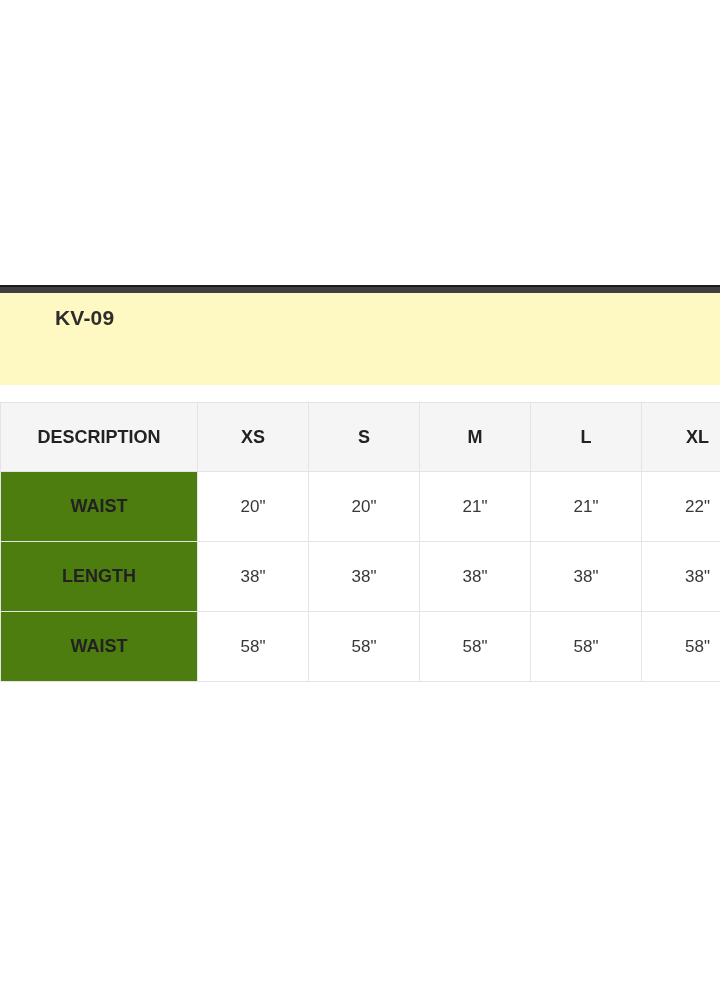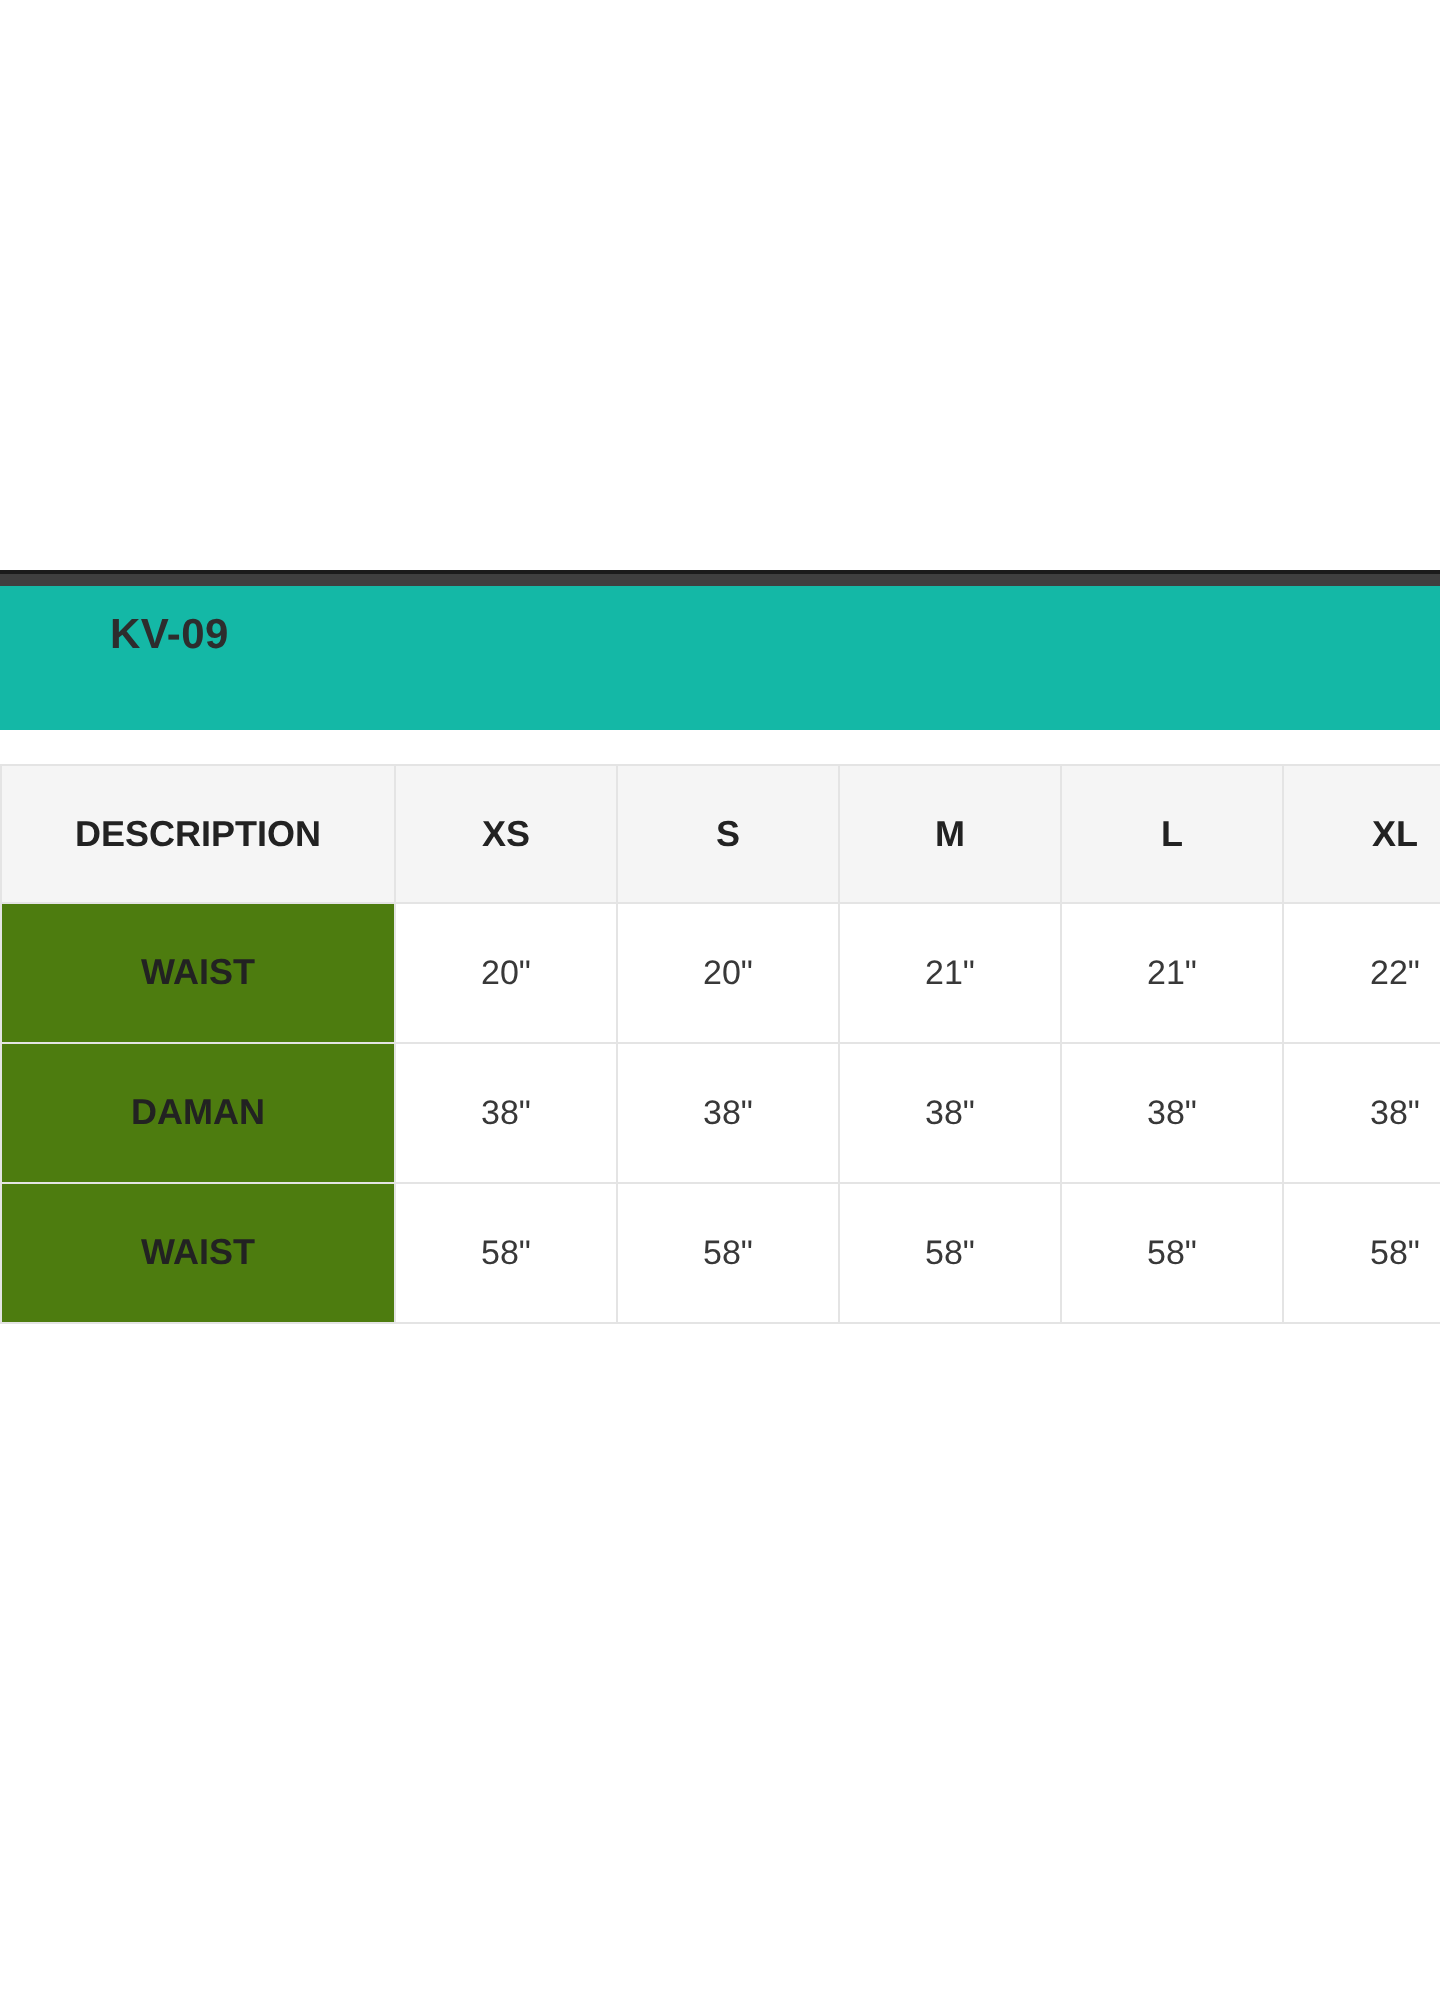--- a/index.html
+++ b/index.html
@@ -12,22 +12,22 @@
 
   .top-spacer { height: 285px; background: #ffffff; }
 
   .divider-bar {
     height: 8px;
     background: #3f3f3f;
     border-top: 2px solid #1b1b1b;
   }
 
   .page-header {
-    height: 72px;
-    background: #14b8a6;
+    height: 92px;
+    background: #fef9c3;
     padding: 12px 0 0 47px;
   }
   .page-header .title {
     font-size: 21px;
     font-weight: 700;
     color: #2d2d2d;
     line-height: 1.2;
     margin-left: 8px;
     letter-spacing: 0.2px;
   }
@@ -115,21 +115,21 @@
     <tbody>
       <tr>
         <td class="label-col">WAIST</td>
         <td>20"</td>
         <td>20"</td>
         <td>21"</td>
         <td>21"</td>
         <td>22"</td>
       </tr>
       <tr>
-        <td class="label-col">DAMAN</td>
+        <td class="label-col">LENGTH</td>
         <td>38"</td>
         <td>38"</td>
         <td>38"</td>
         <td>38"</td>
         <td>38"</td>
       </tr>
       <tr>
         <td class="label-col">WAIST</td>
         <td>58"</td>
         <td>58"</td>

